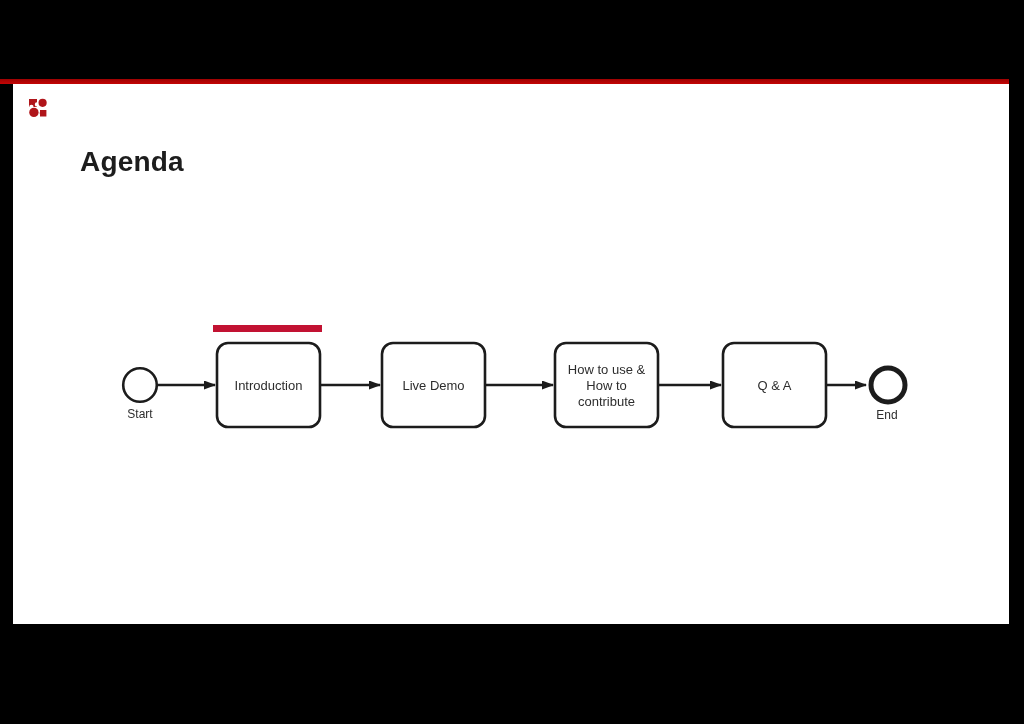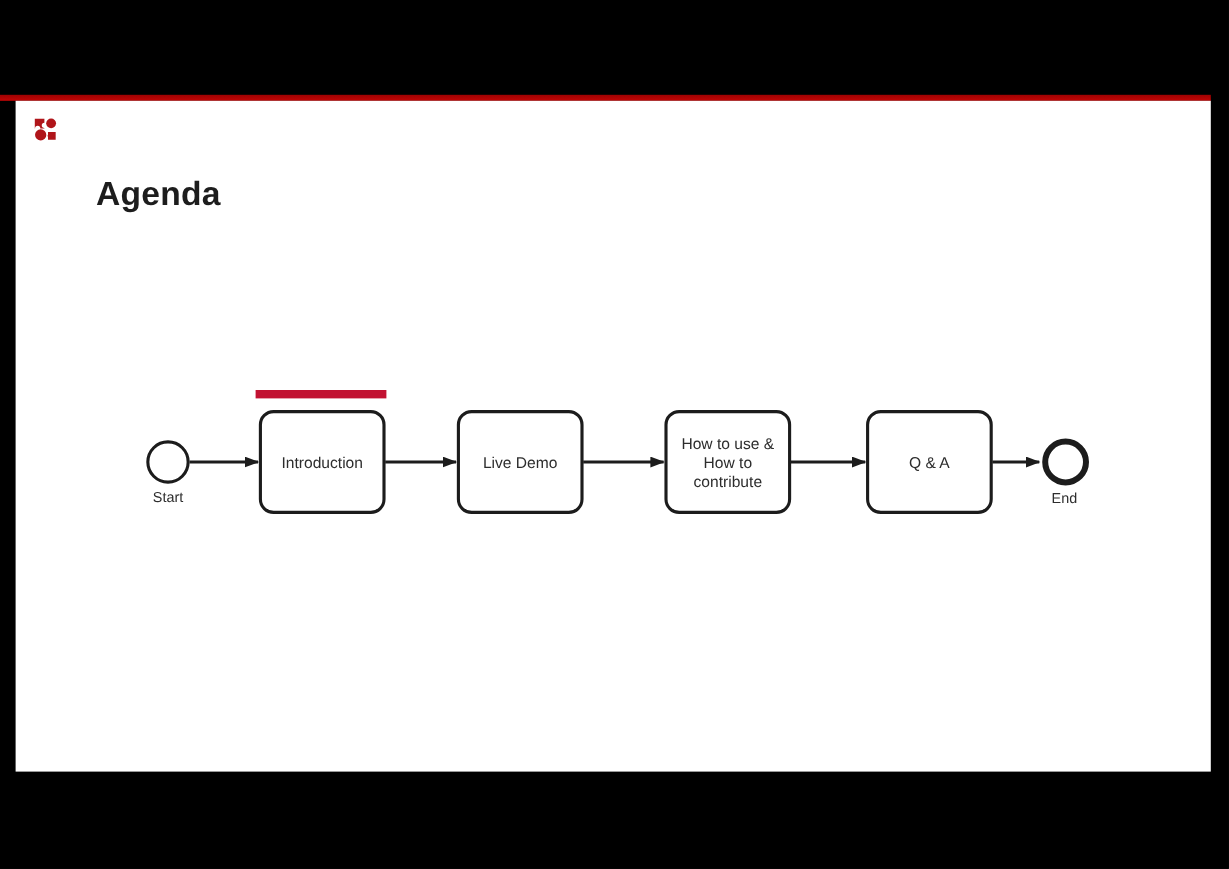--- a/index.html
+++ b/index.html
@@ -4,21 +4,21 @@
 <style>
   html, body {
     margin: 0;
     padding: 0;
     background: #000000;
     font-family: "Liberation Sans", sans-serif;
   }
   .stage {
     position: relative;
     width: 1024px;
-    height: 724px;
+    height: 624px;
     background: #000000;
     overflow: hidden;
   }
   .accent-line {
     position: absolute;
     left: 0;
     top: 79px;
     width: 1009px;
     height: 5px;
     background: linear-gradient(to bottom, #9e0202, #c40505);

